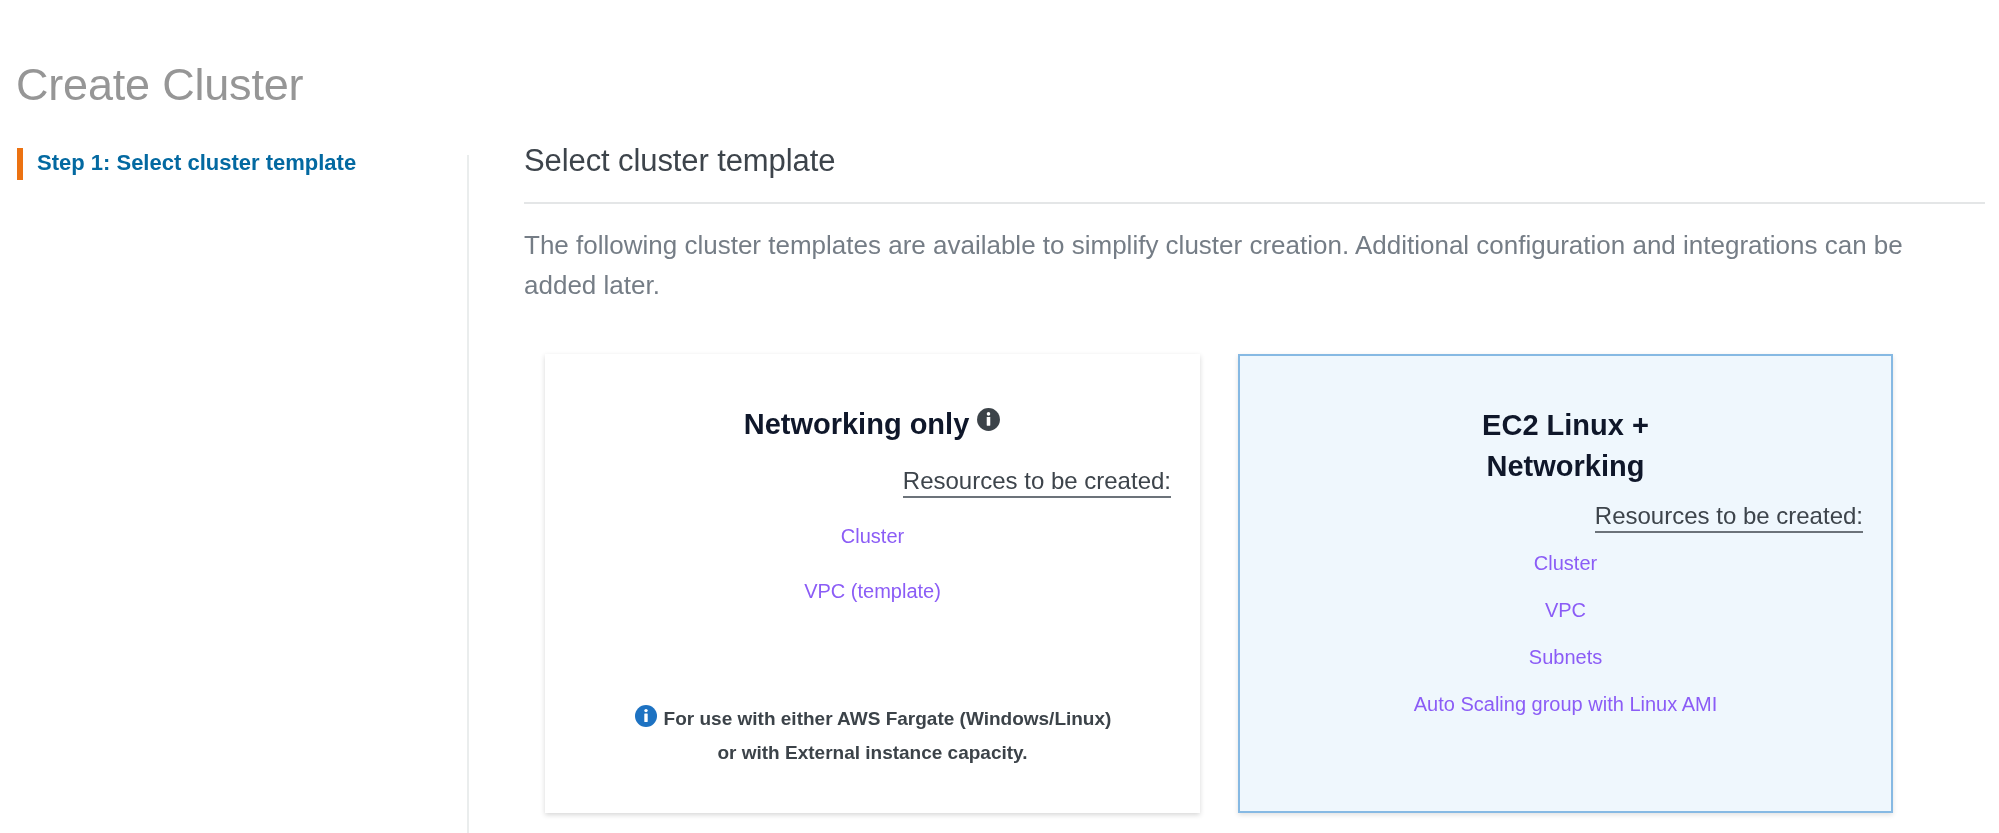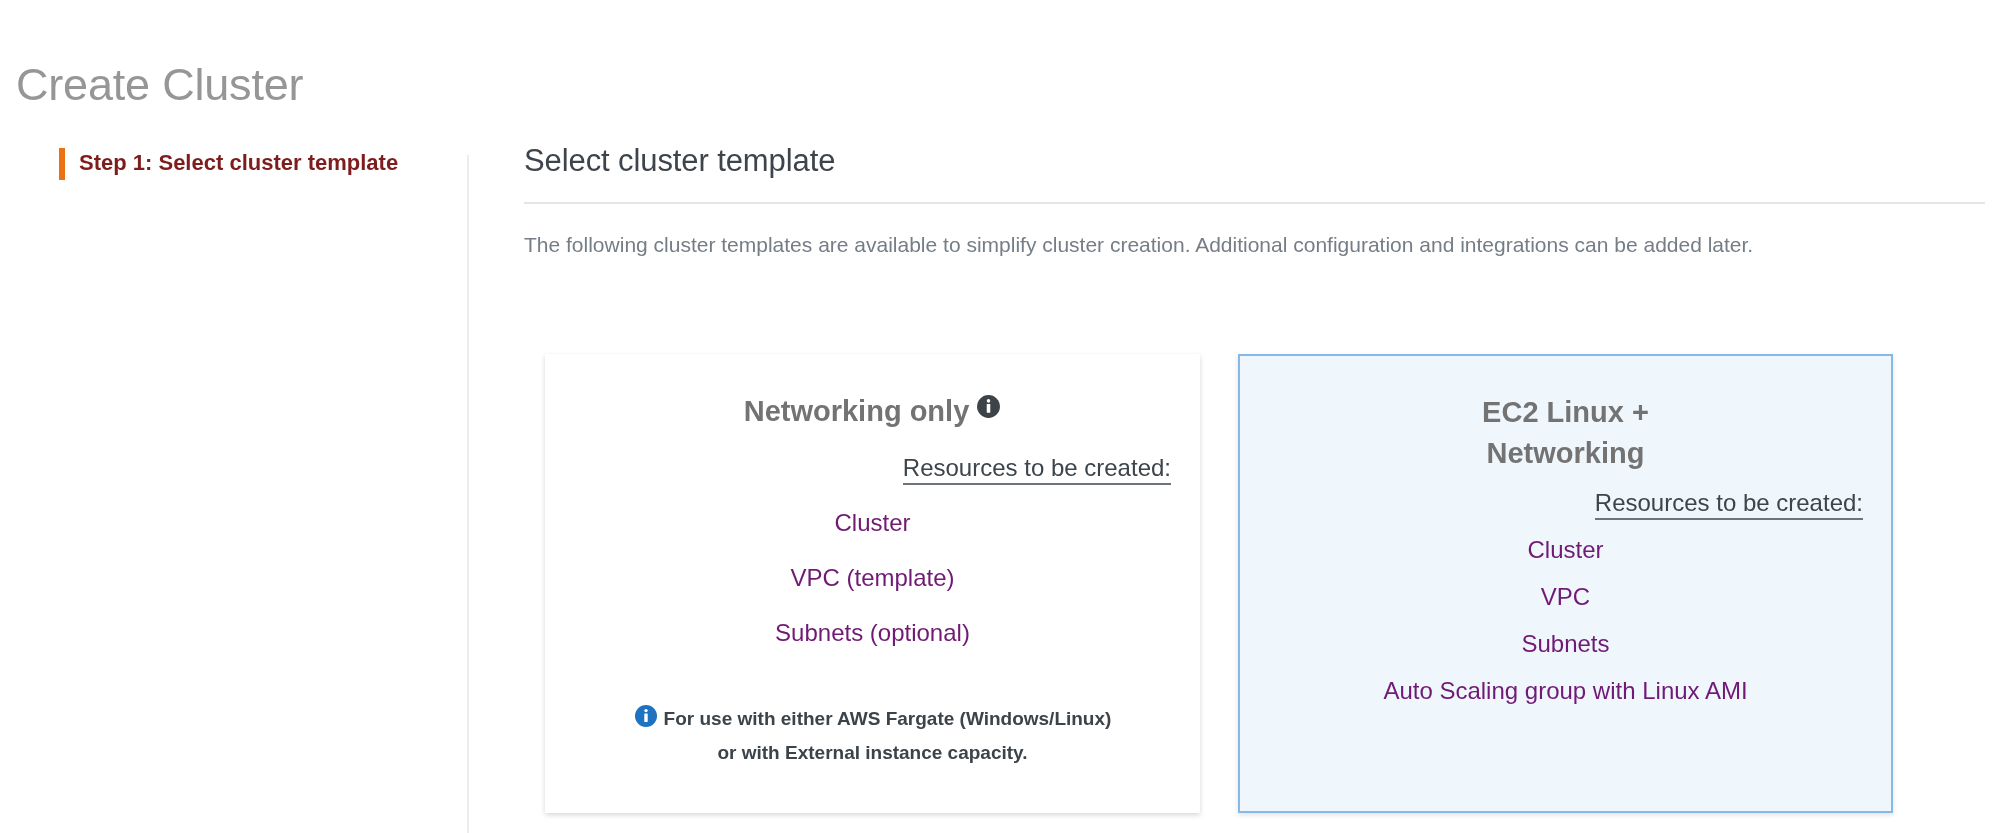--- a/index.html
+++ b/index.html
@@ -39,22 +39,21 @@
   .wizard-step {
     position: relative;
     padding-left: 37px;
     font-size: 22px;
     line-height: 30px;
     white-space: nowrap;
   }
   .wizard-step.step-1 {
     top: 8px;
     font-weight: bold;
-    color: #7f1d1d;
-    margin-left: 42px;
+    color: #0369a1;
   }
   .wizard-step.step-1::before {
     content: "";
     position: absolute;
     left: 17px; top: 0px;
     width: 6px; height: 32px;
     background: #ec7211;
   }
   .wizard-step.step-2 {
     top: 40px;
@@ -86,21 +85,21 @@
     white-space: nowrap;
   }
   .section-rule {
     margin-top: 20px;
     width: 1461px;
     height: 2px;
     background: #e4e6e7;
   }
   .section-desc {
     margin-top: 21px;
-    font-size: 21px;
+    font-size: 26px;
     line-height: 40px;
     color: #757d86;
     width: 1420px;
   }
 
   
   .cards-row {
     position: absolute;
     left: 545px; top: 354px;
     width: 1350px; height: 459px;
@@ -122,23 +121,23 @@
   .template-card.card-selected {
     left: 693px;
     background: #eff7fd;
     border: 2px solid #86b9e3;
     box-shadow: 0 2px 5px 0 rgba(0,0,0,0.12);
   }
 
   .card-title {
     font-size: 29px;
     font-weight: bold;
-    color: #737373;
+    color: #0f172a;
     line-height: 41px;
-    margin: 0;
+    margin: 13px;
   }
   .card-title .info-dark {
     display: inline-block;
     vertical-align: 2px;
     margin-left: 7px;
   }
 
   .card-resources-label {
     margin-top: 20px;
     font-size: 24px;
@@ -146,22 +145,22 @@
     line-height: 32px;
     text-align: right;
   }
   .card-resources-label span {
     border-bottom: 2px solid #6c737a;
     padding-bottom: 2px;
   }
 
   .card-resource-item {
     margin-top: 23px;
-    font-size: 24px;
-    color: #701a75;
+    font-size: 20px;
+    color: #8b5cf6;
     line-height: 32px;
   }
   .card-selected .card-resource-item { margin-top: 15px; }
   .card-selected .card-resources-label { margin-top: 13px; }
 
   .card-footnote {
     position: absolute;
     left: 28px; right: 28px;
     bottom: 42px;
     font-size: 19px;
@@ -209,21 +208,20 @@
             <rect x="10.3" y="9.6" width="3.4" height="8.4" rx="0.4" fill="#ffffff"></rect>
           </svg></span>
       </div>
 
       <div class="card-resources-label">
         <span>Resources to be created:</span>
       </div>
 
       <div class="card-resource-item">Cluster</div>
       <div class="card-resource-item">VPC (template)</div>
-      <div class="card-resource-item">Subnets (optional)</div>
 
       <div class="card-footnote">
         <span class="info-blue"><svg class="icon-svg" width="24" height="24" viewBox="0 0 24 24">
             <circle cx="12" cy="12" r="11" fill="#1d72c2"></circle>
             <circle cx="12" cy="6.6" r="1.7" fill="#ffffff"></circle>
             <rect x="10.3" y="9.6" width="3.4" height="8.4" rx="0.4" fill="#ffffff"></rect>
           </svg></span><span>For use with either AWS Fargate (Windows/Linux)</span>
         <div>or with External instance capacity.</div>
       </div>
     </div>

